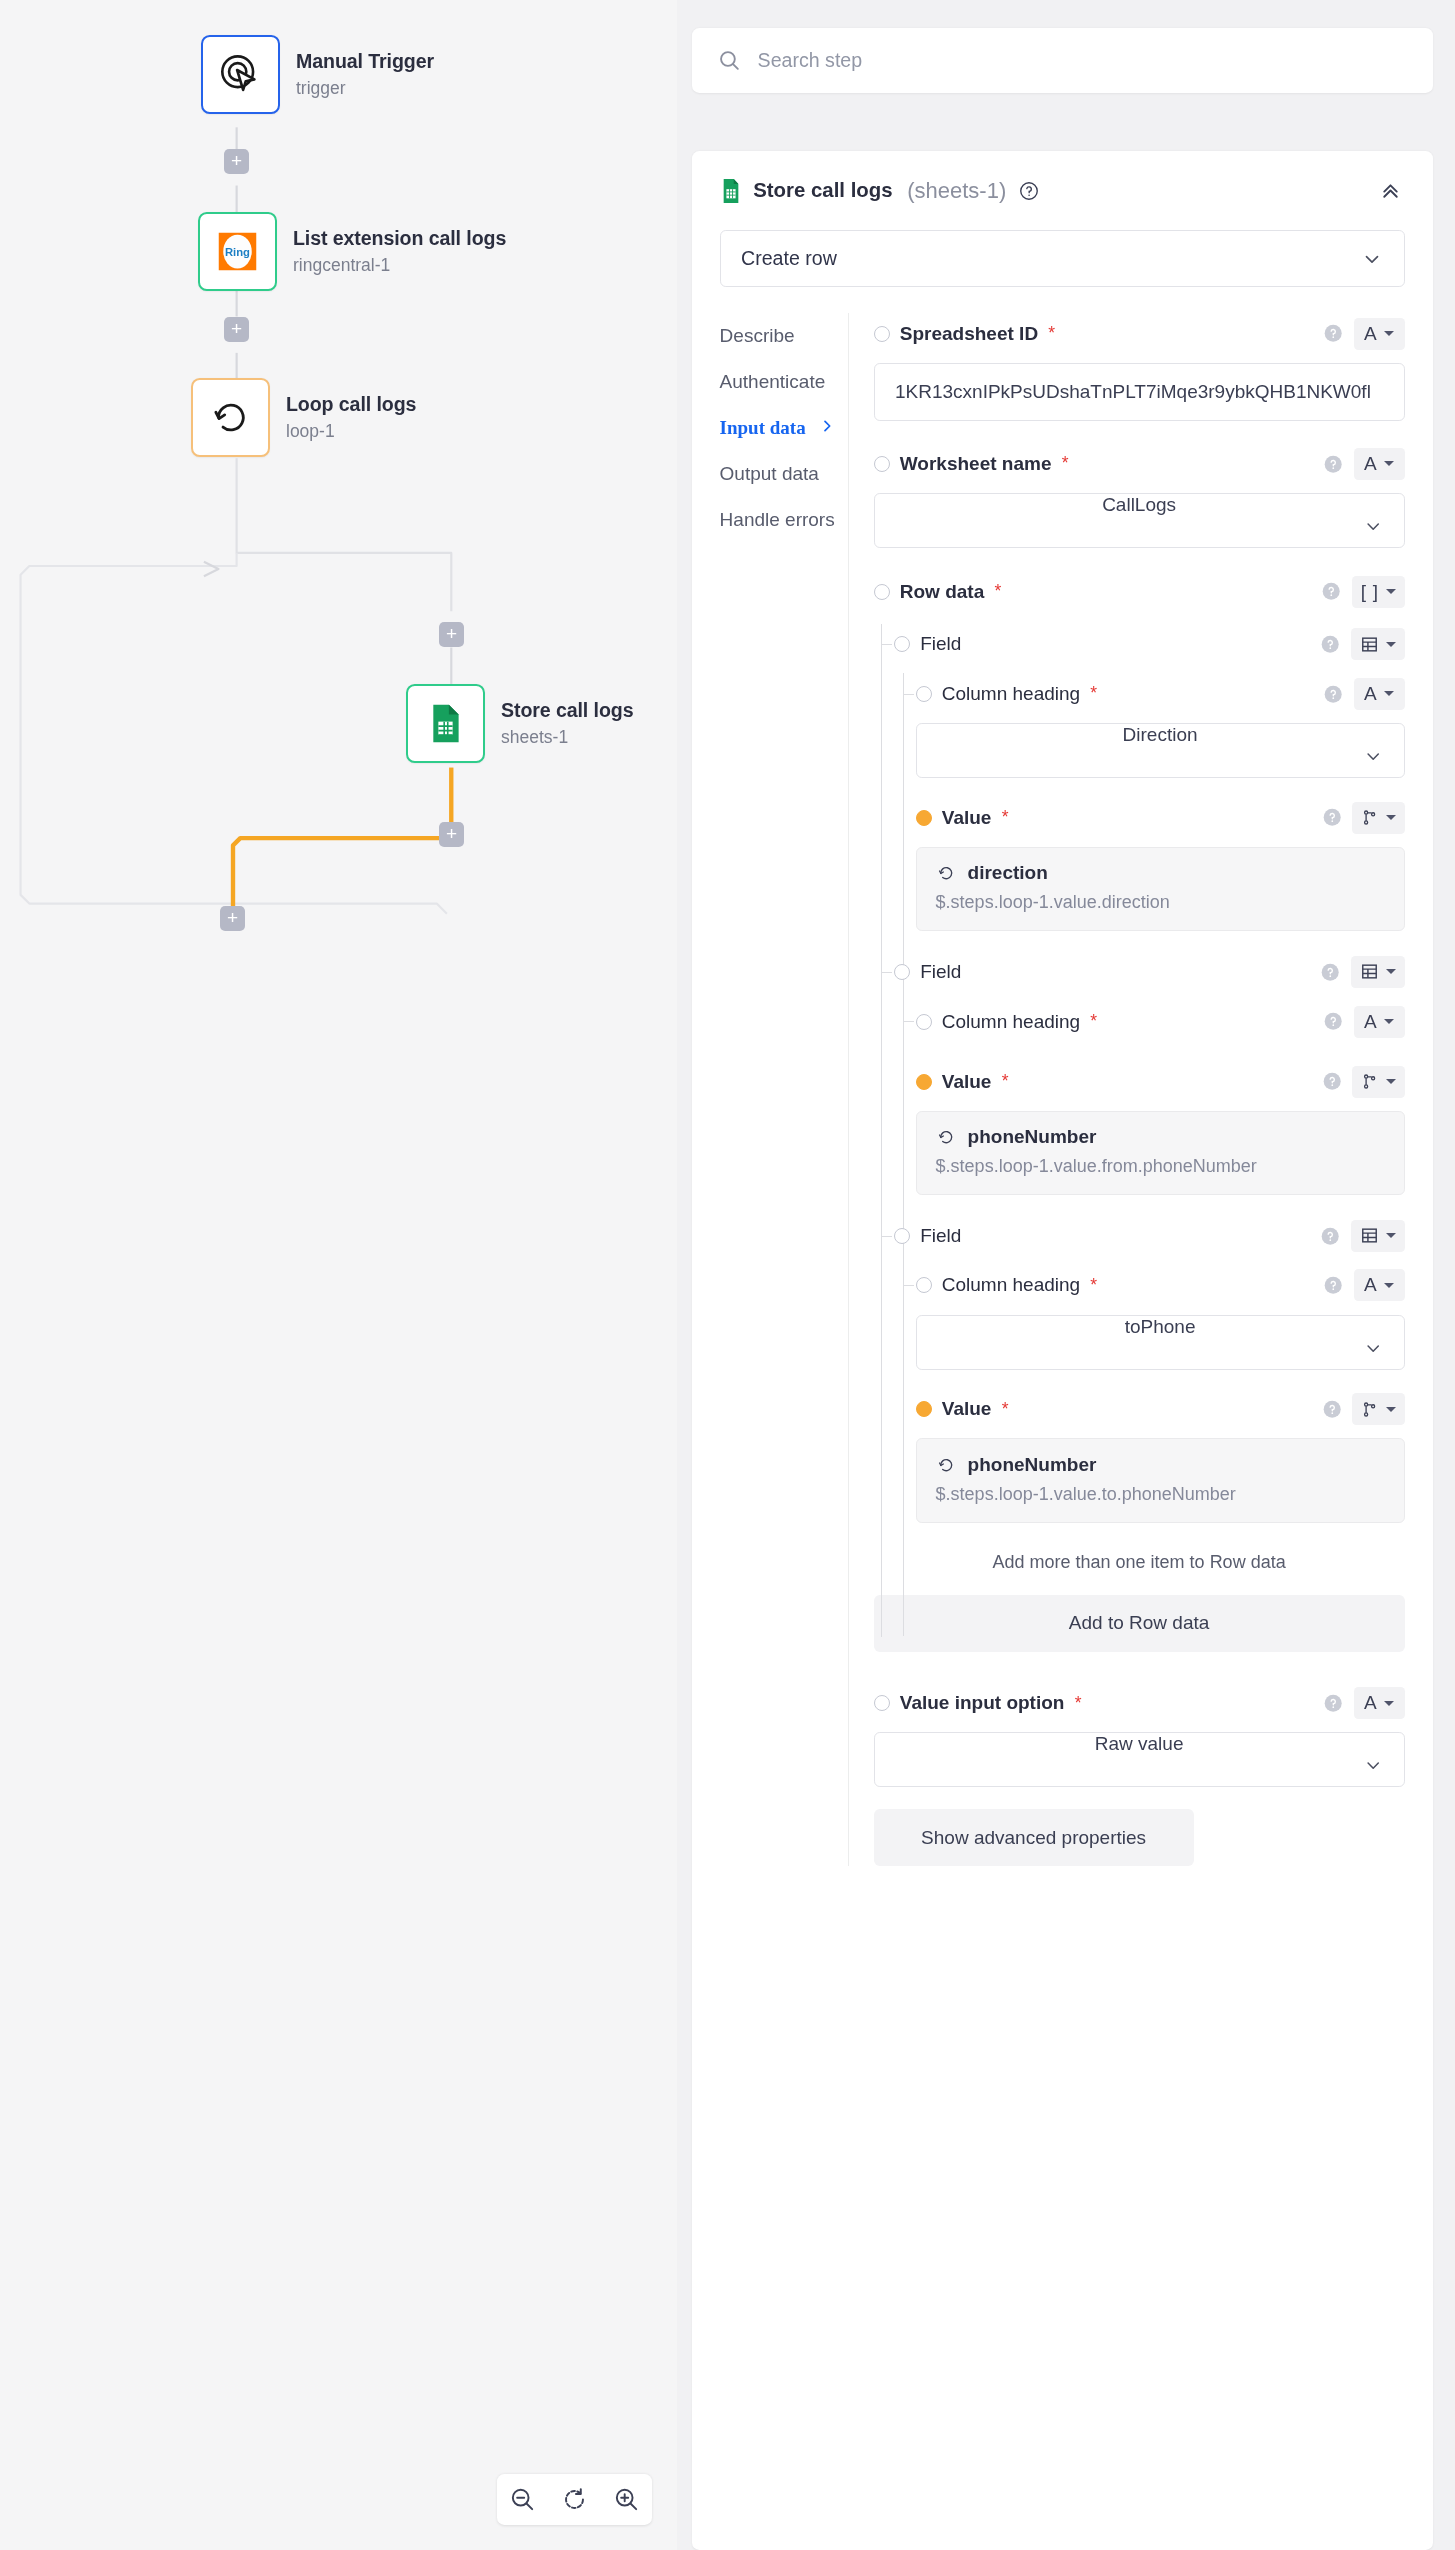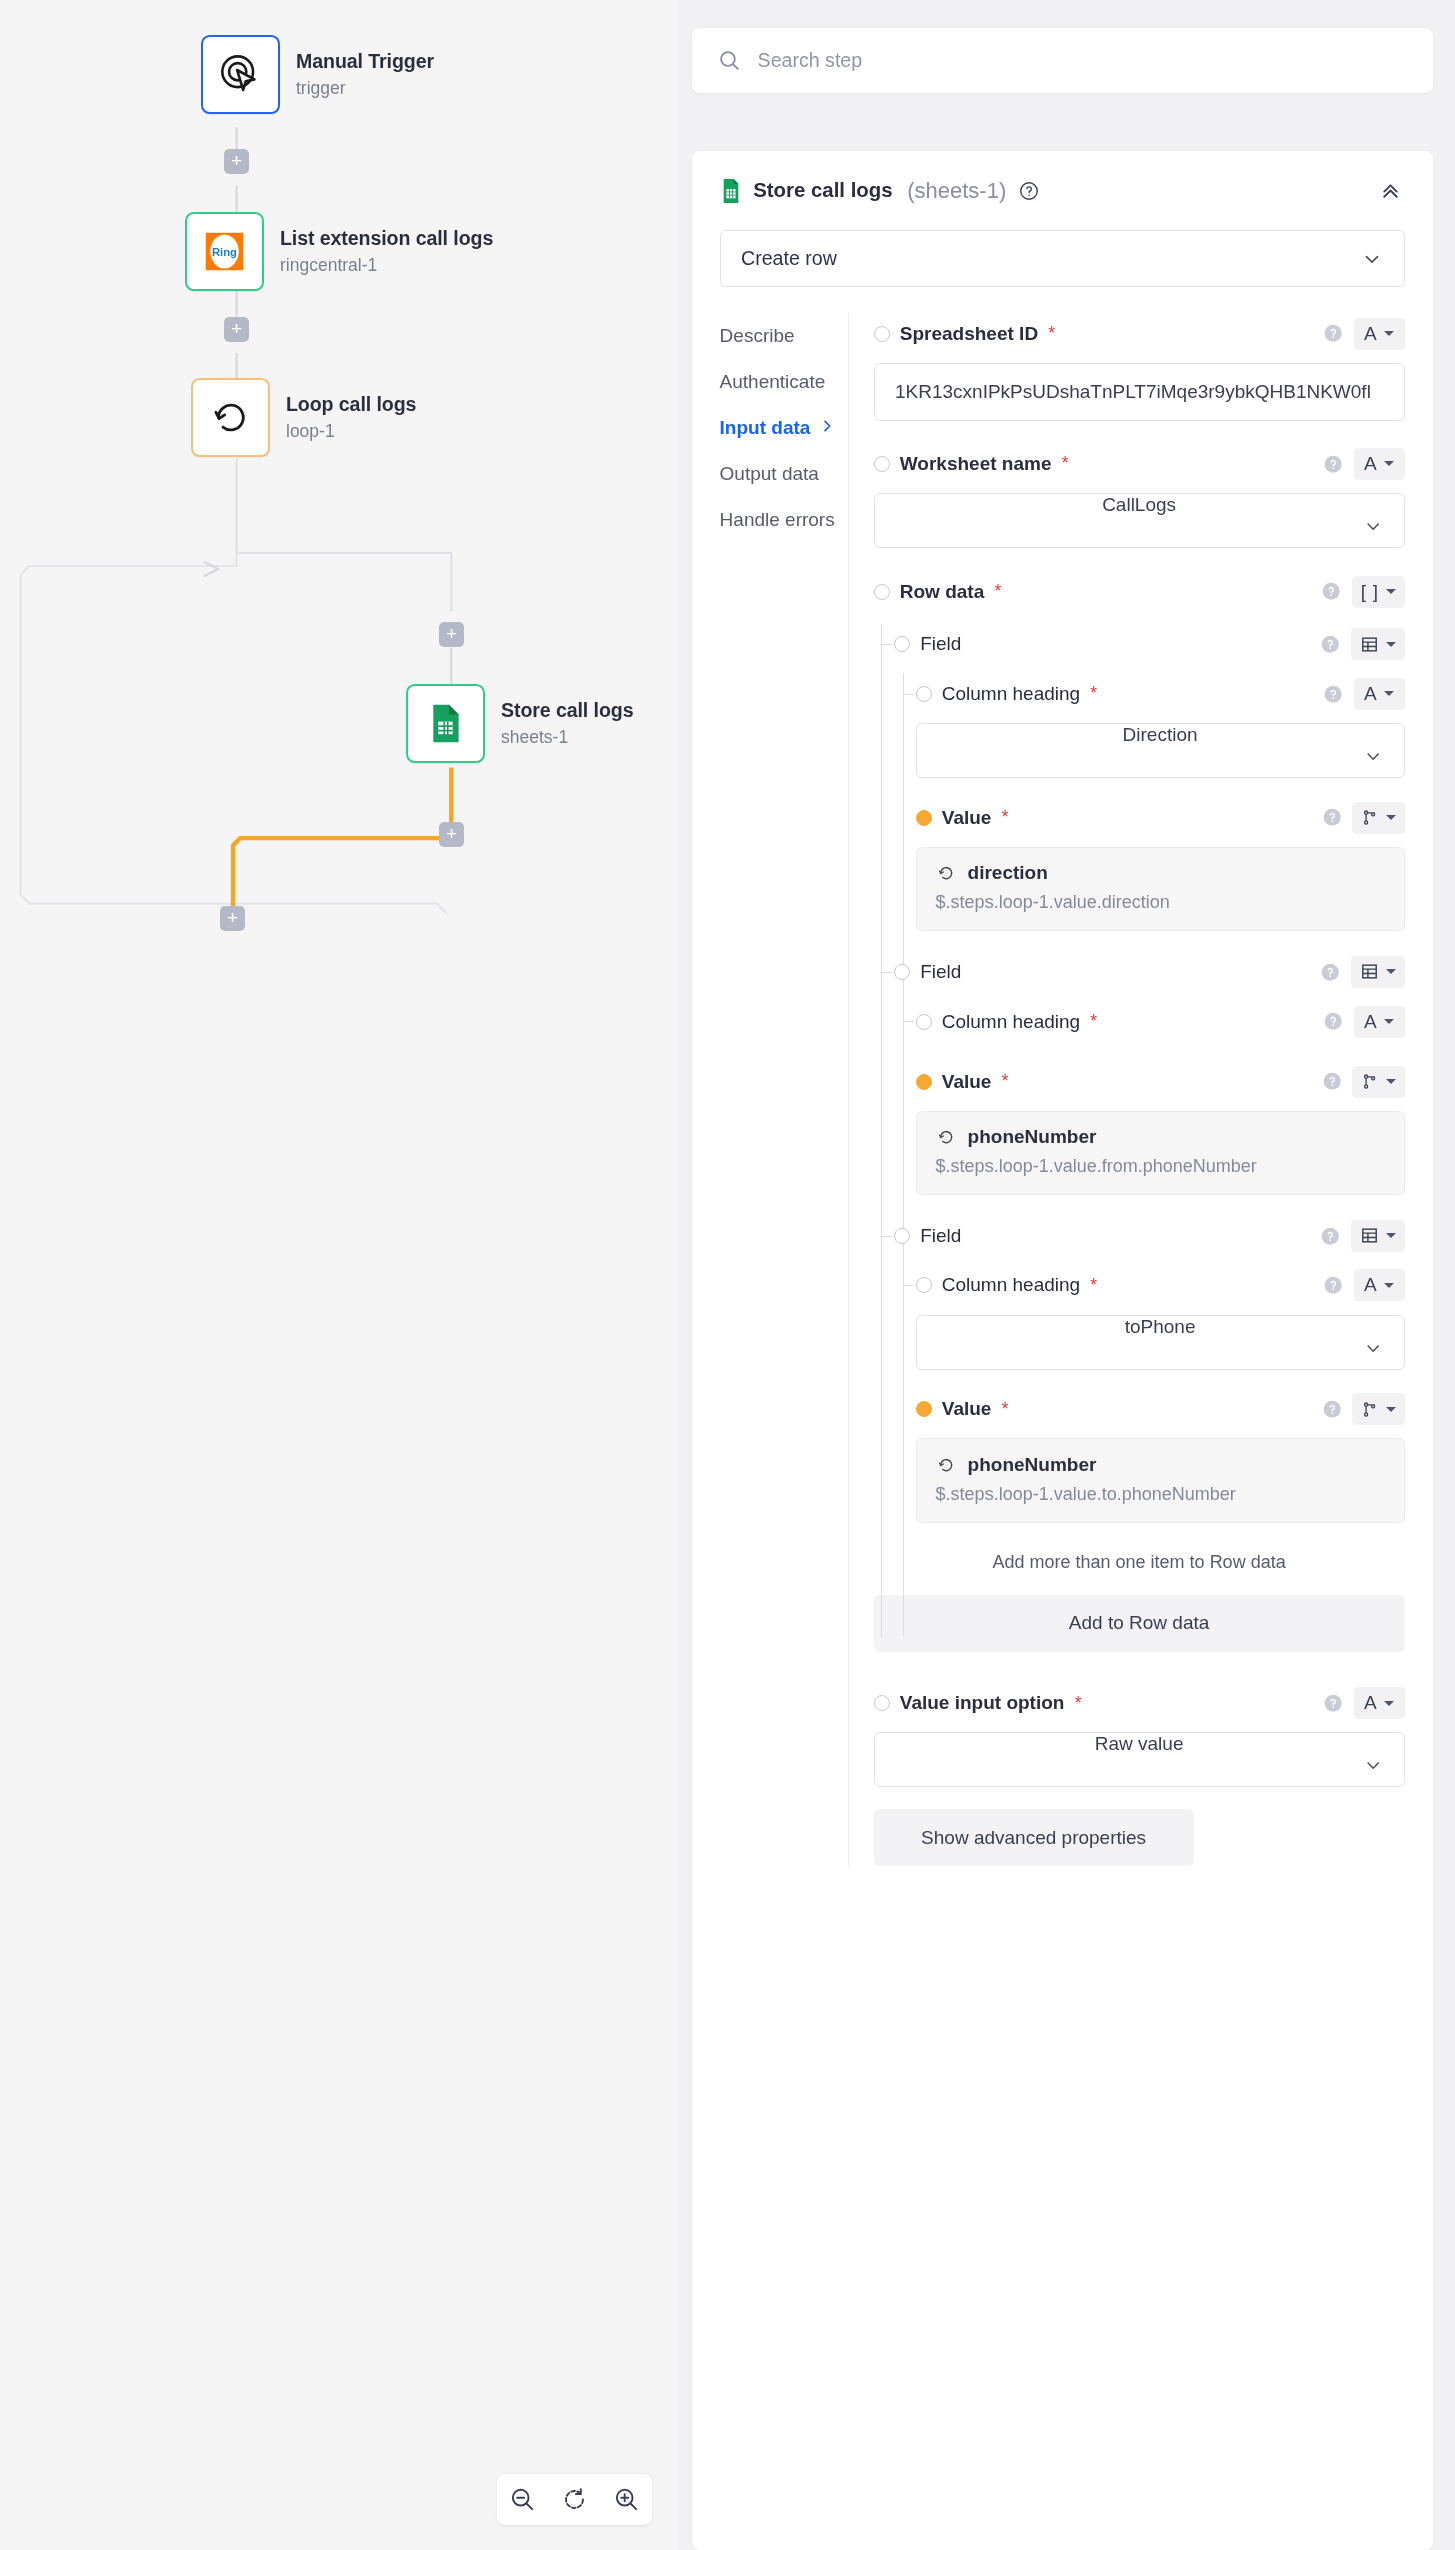--- a/index.html
+++ b/index.html
@@ -81,21 +81,21 @@
     display:flex; align-items:center; padding: 0 20.4px; font-size:19.6px; color:#30344a;
   }
   .action-select .chev { margin-left:auto; }
 
   .panel-body { display:flex; margin-top: 26px; }
   .side-nav { width: 156px; padding-left: 28px; flex:none; }
   .side-nav-item {
     height: 46px; display:flex; align-items:center; font-size:19px; color:#585c6d;
     gap: 7.3px;
   }
-  .side-nav-item.active { color:#1665f0; font-weight:700; }
+  .side-nav-item.active { color:#1665f0; font-weight:700;font-family:Liberation Serif, serif; }
   .side-nav-item .arrow { margin-left:auto; padding-right:13px; }
 
   .fields-col { flex:1; border-left:0.7px solid #eceded; padding: 0 28px 0 25px; }
 
   .field-row { display:flex; align-items:center; height:41px; gap:10.2px; }
   .radio-dot {
     width:16px; height:16px; border-radius:50%; border:1.5px solid #c5c8d2; background:#fff; flex:none;
   }
   .radio-dot.filled { background:#f7a833; border-color:#f7a833; }
   .field-label { font-size:19px; color:#2b2e3f; font-weight:600; }
@@ -178,21 +178,21 @@
         <path d="M10.2 9.6 L19.4 14.6 L14.8 15.6 L13.4 20.2 Z" fill="#fff" stroke="#1a1a1a" stroke-width="1.4" stroke-linejoin="round"></path>
       </svg>
     </div>
     <div class="node-text">
       <div class="node-title">Manual Trigger</div>
       <div class="node-sub">trigger</div>
     </div>
   </div>
   <div class="plus" style="left:224px; top:149px;"></div>
 
-  <div class="node" style="left:185px; top:212px;">
+  <div class="node" style="left:198px; top:212px;">
     <div class="node-box green">
       <svg width="45" height="45" viewBox="0 0 24 24">
         <rect x="2" y="2" width="20" height="20" fill="#ff7a00"></rect>
         <ellipse cx="12" cy="12" rx="7.6" ry="9" fill="#fdfdfd"></ellipse>
         <text x="12" y="14.6" font-size="6" font-weight="bold" fill="#1c7fc4" text-anchor="middle" font-family="Liberation Sans, sans-serif">Ring</text>
       </svg>
     </div>
     <div class="node-text">
       <div class="node-title">List extension call logs</div>
       <div class="node-sub">ringcentral-1</div>

